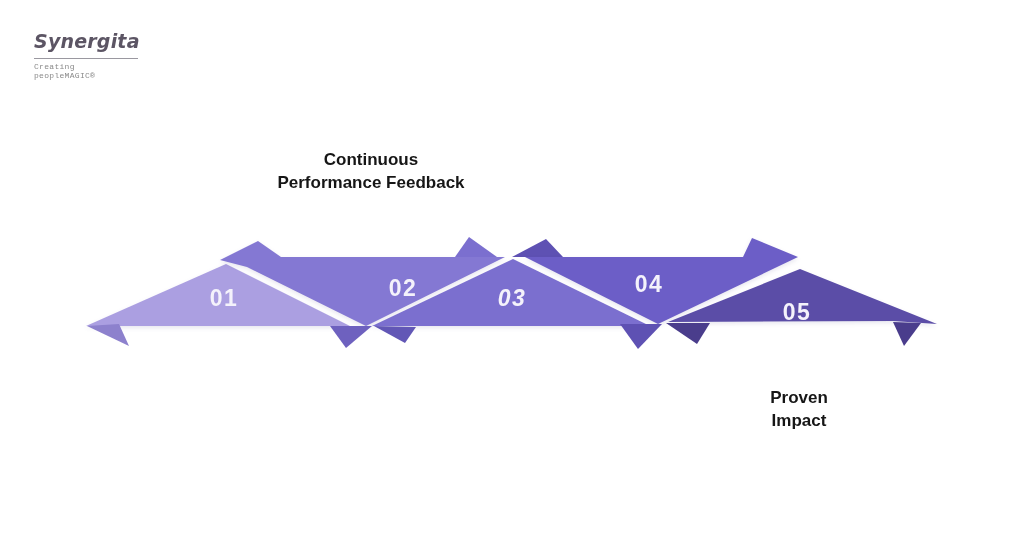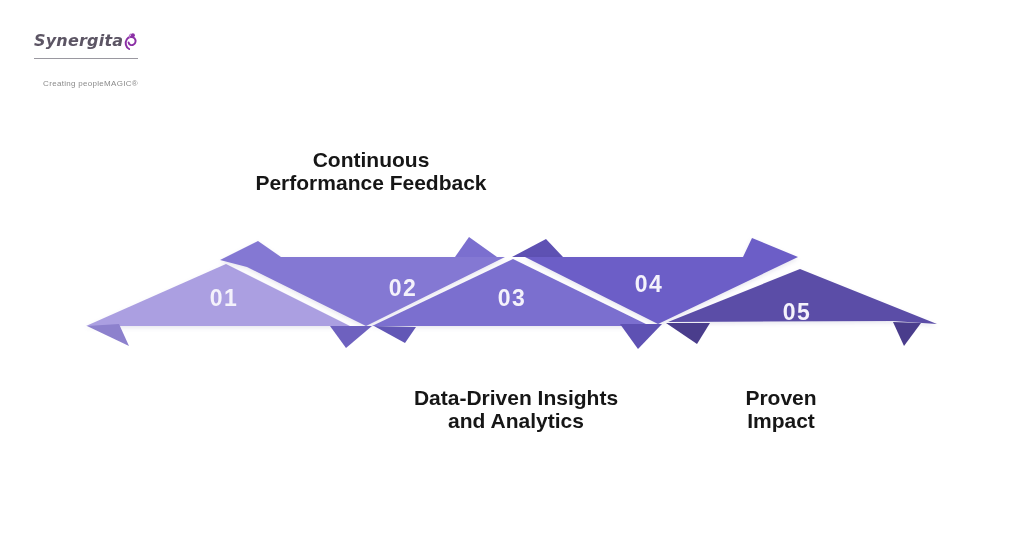--- a/index.html
+++ b/index.html
@@ -5,43 +5,43 @@
   html,body{margin:0;padding:0;background:#ffffff;}
   .stage{
     position:relative;width:1024px;height:536px;background:#ffffff;overflow:hidden;
     font-family:"Liberation Sans", sans-serif;
   }
   
   .logo{position:absolute;left:34px;top:26px;width:104px;}
   .logo-row{display:flex;align-items:flex-start;}
   .logo-brand{
     font-family:"DejaVu Sans", sans-serif;font-style:italic;font-weight:600;
-    font-size:16px;color:#5c5564;letter-spacing:0.2px;line-height:30px;
+    font-size:19px;color:#5c5564;letter-spacing:0.2px;line-height:30px;
   }
   .logo-icon{margin-left:1px;margin-top:0px;}
   .logo-rule{height:1px;background:#9a98a0;margin-top:2px;}
   .logo-tagline{
-    font-size:8px;color:#8a8a8a;text-align:right;margin-top:20px;letter-spacing:0.3px;
+    font-size:8px;color:#8a8a8a;margin-top:3px;letter-spacing:0.3px;font-family:Liberation Mono, monospace;
   }
   
   .diagram-svg{position:absolute;left:0;top:0;}
   .shape{filter:drop-shadow(0 2px 2px rgba(60,50,120,0.12));}
   .step-number{
     position:absolute;transform:translate(-50%,-50%);
     color:#f4f2fb;font-size:23px;font-weight:600;letter-spacing:1.5px;
   }
   .step-label{
     position:absolute;width:270px;transform:translateX(-50%);
-    text-align:center;color:#161616;font-size:21px;font-weight:700;
+    text-align:center;color:#161616;font-size:17px;font-weight:700;
     line-height:23px;white-space:pre-line;
   }
-  .n1{left:224px;top:298px;} .n2{left:384px;top:288px;margin-left:19px;} .n3{left:512px;top:298px;}
+  .n1{left:224px;top:298px;} .n2{left:384px;top:288px;margin-left:19px;} .n3{left:512px;top:298px;font-style:italic;}
   .n4{left:649px;top:284px;} .n5{left:797px;top:312px;}
   .l1{left:228px;top:386px;} .l2{left:371px;top:148px;} .l3{left:516px;top:386px;}
-  .l4{left:655px;top:148px;} .l5{left:781px;top:386px;}
+  .l4{left:655px;top:148px;} .l5{left:799px;top:386px;}
 </style>
 </head>
 <body>
 
 <div class="stage">
 
   <div class="logo">
     <div class="logo-row">
       <div class="logo-brand">Synergita</div>
       <svg class="logo-icon" width="24" height="30" viewBox="0 0 24 30">
@@ -76,18 +76,16 @@
   </svg>
 
   <div class="step-number n1">01</div>
   <div class="step-number n2">02</div>
   <div class="step-number n3">03</div>
   <div class="step-number n4">04</div>
   <div class="step-number n5">05</div>
 
   <div class="step-label l2">Continuous
 Performance Feedback</div>
-  <div class="step-label l3">Data-Driven Insights
-and Analytics</div>
   <div class="step-label l5">Proven
 Impact</div>
 
 </div>
 
 </body></html>

